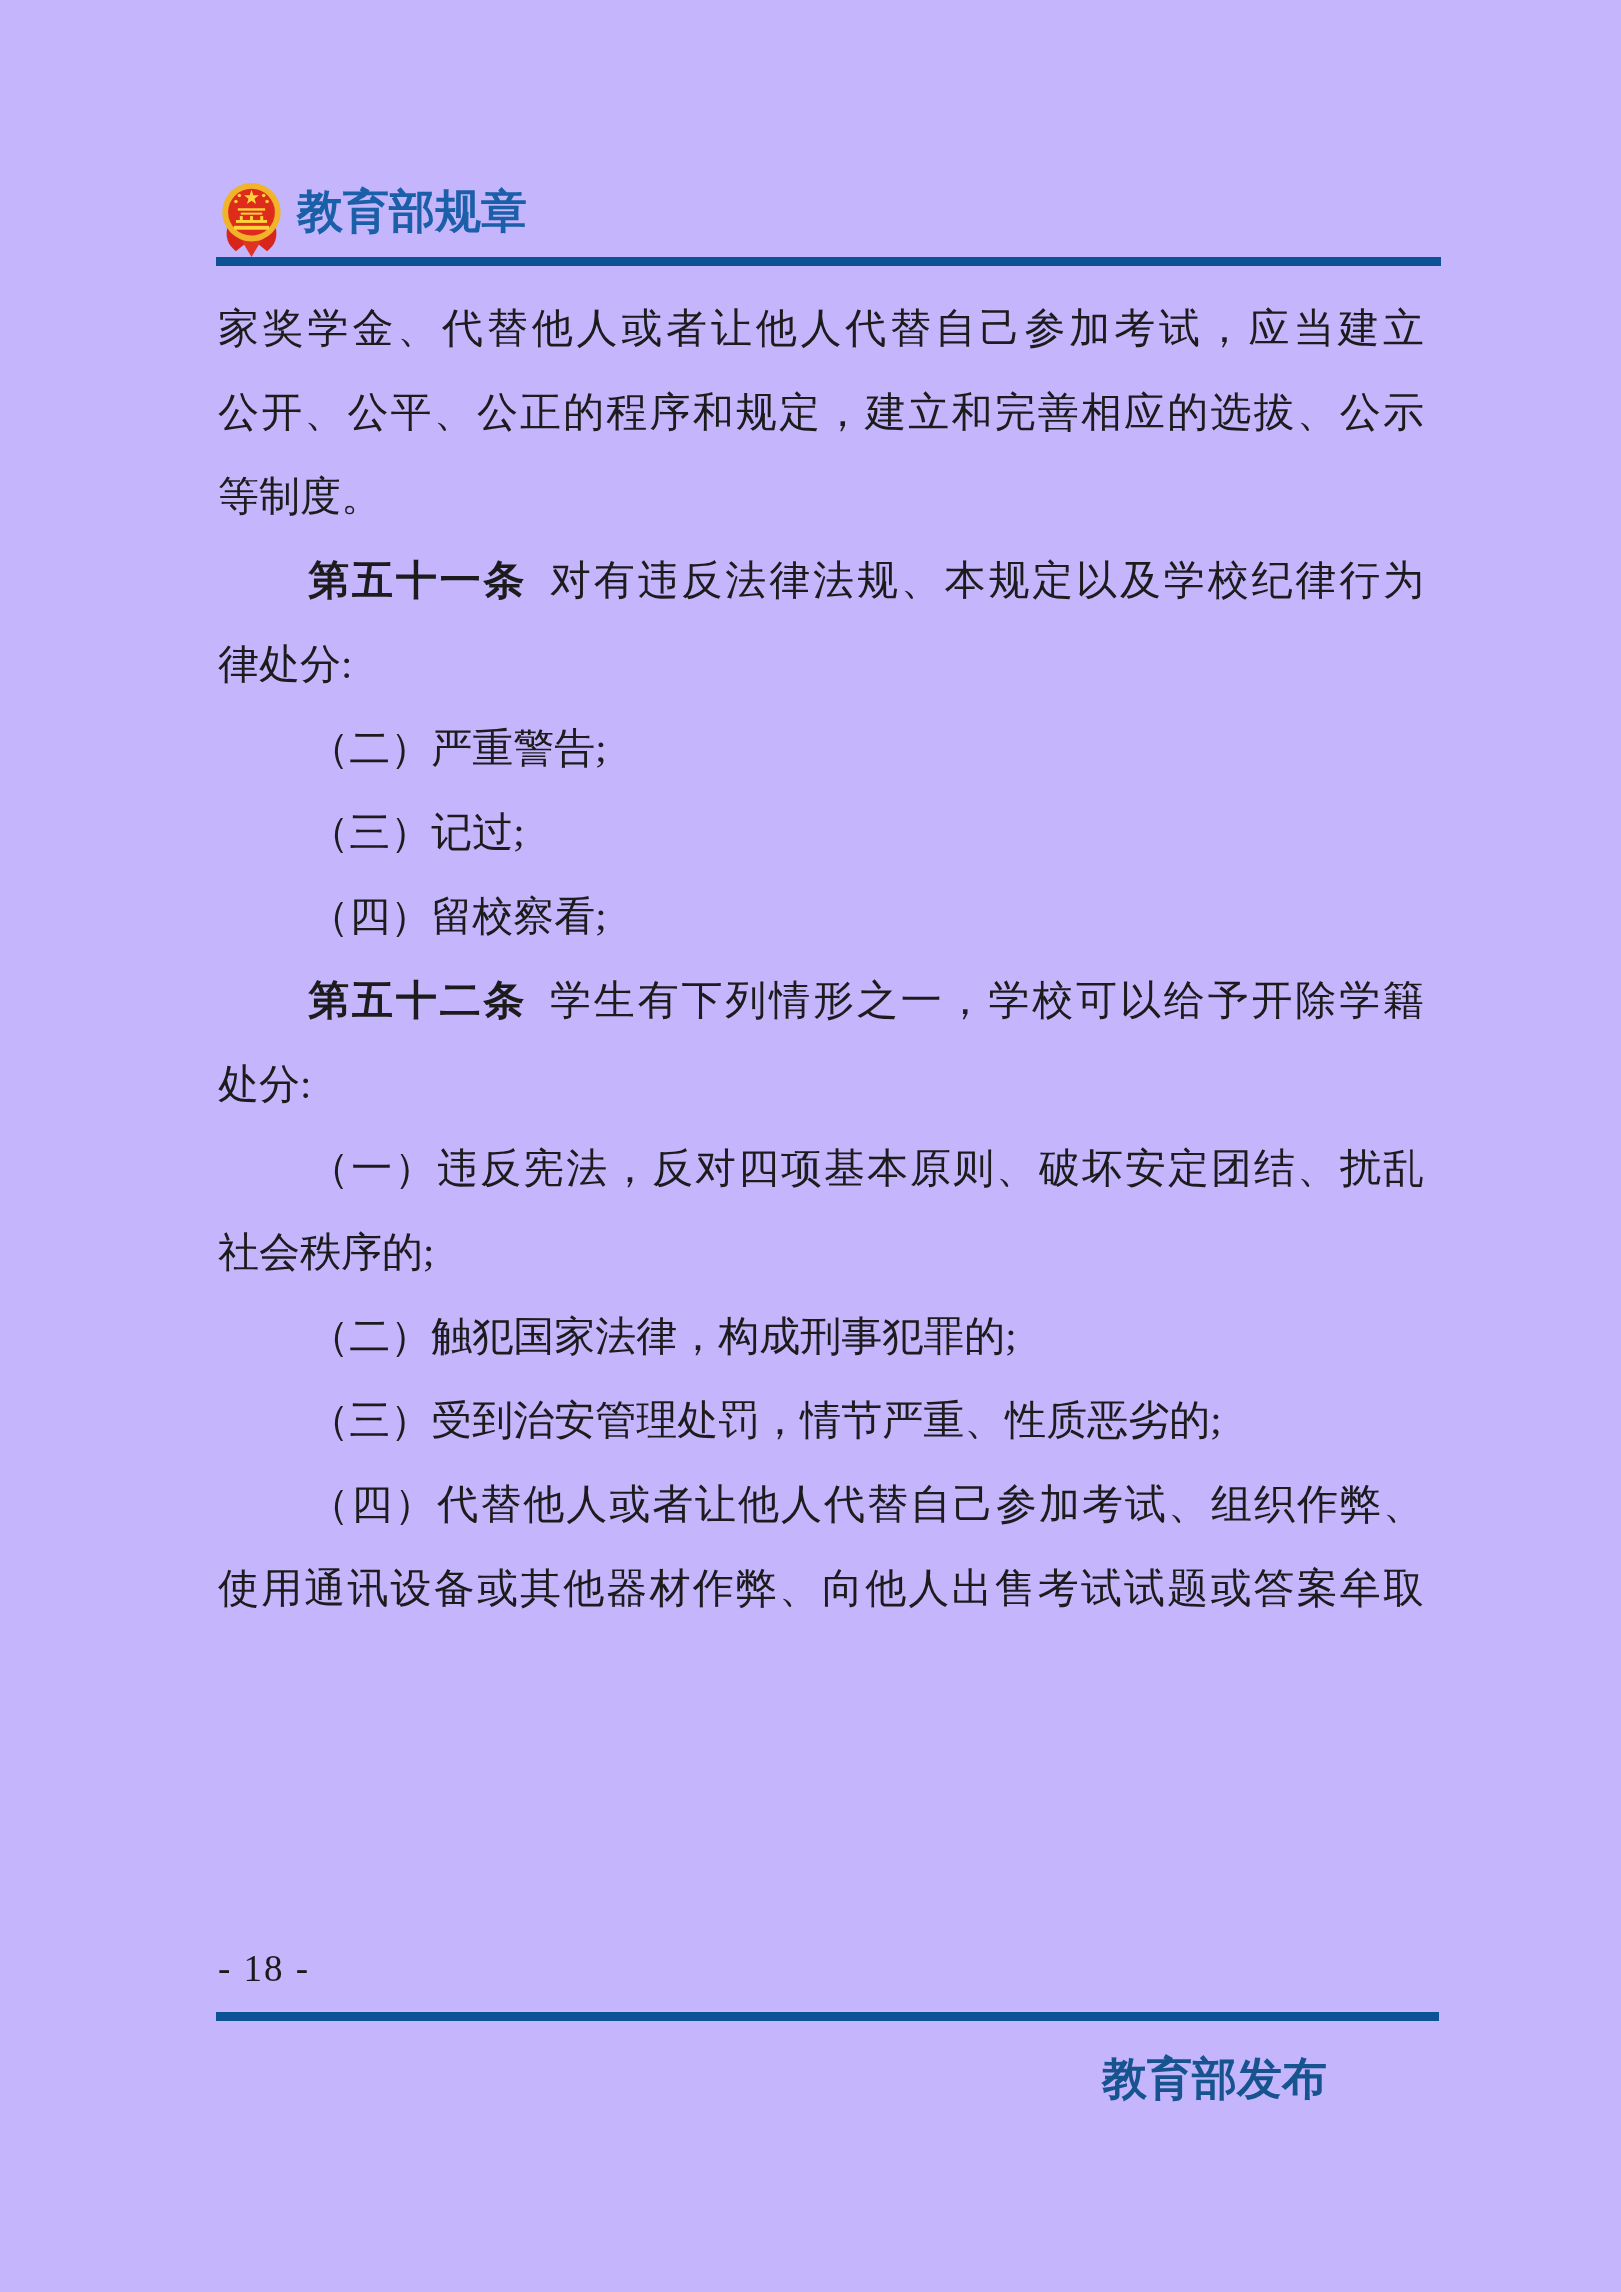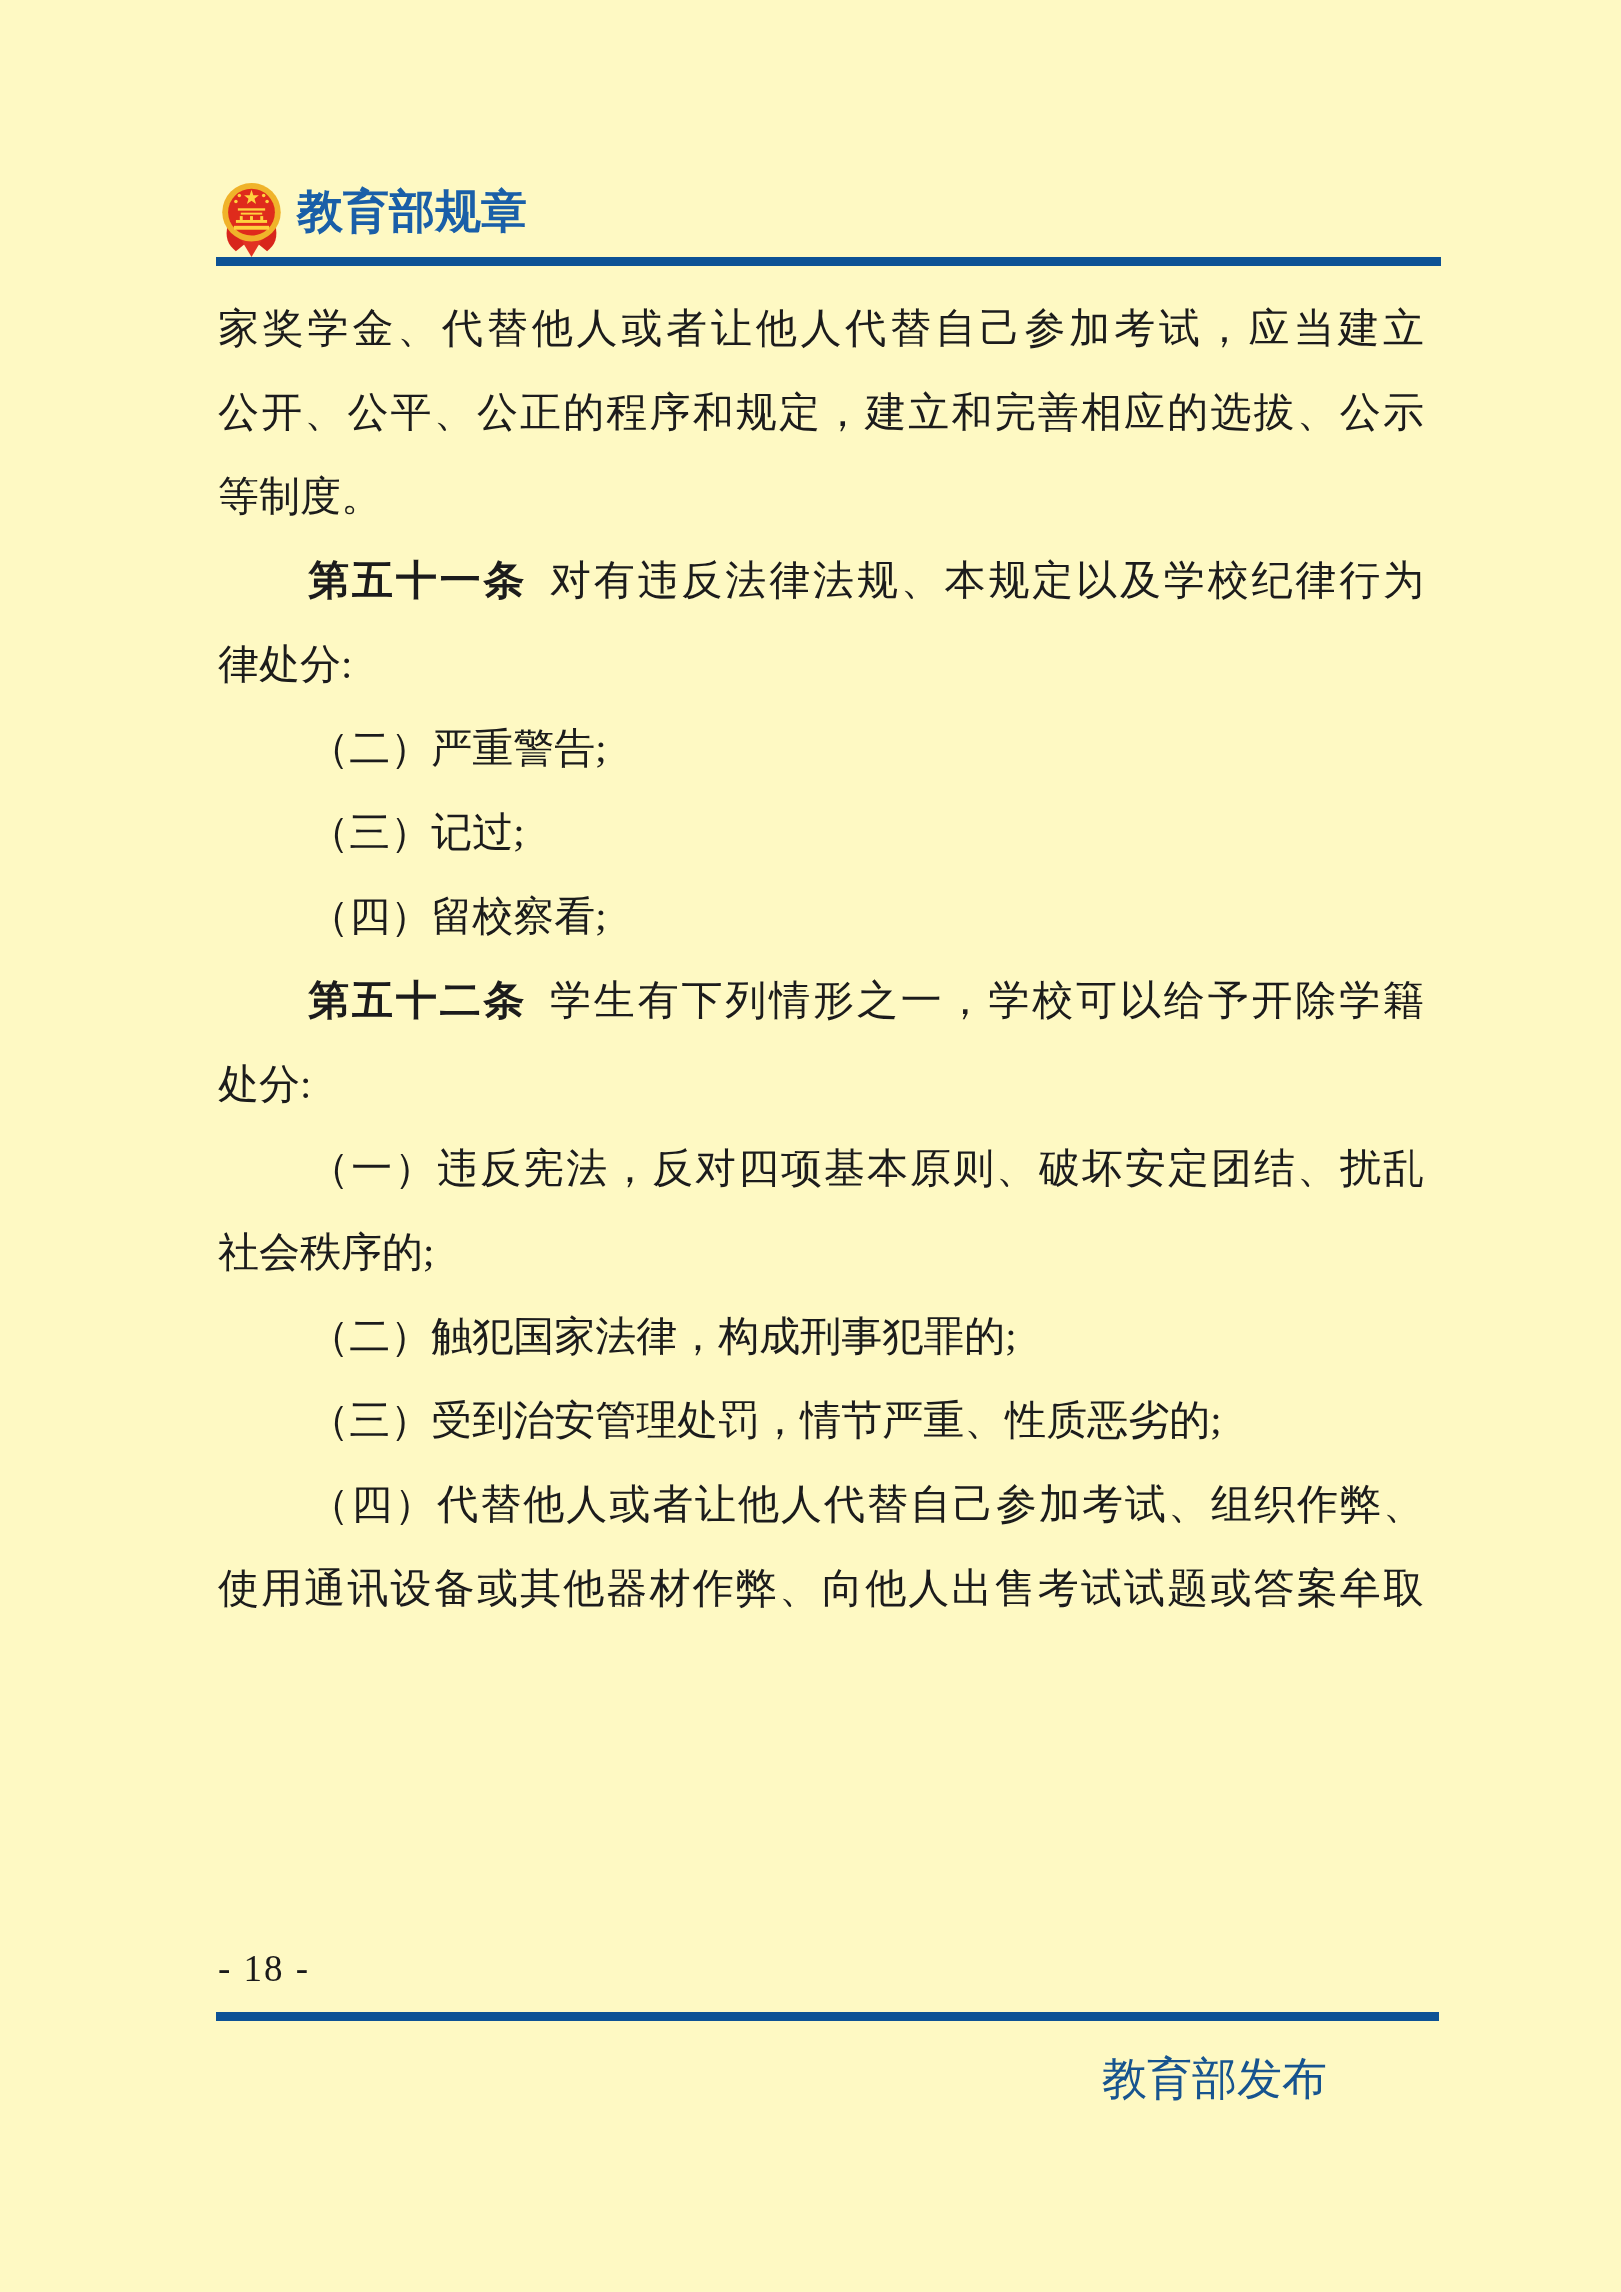--- a/index.html
+++ b/index.html
@@ -1,21 +1,21 @@
 <!DOCTYPE html>
 <html><head>
 <meta charset="utf-8">
 <style>
   html, body { margin: 0; padding: 0; background: #ffffff; }
   body {
     width: 1621px; height: 2293px;
     position: relative;
     font-family: "Liberation Serif", "DejaVu Serif", serif;
   }
-  .page { position: absolute; inset: 0; background: #fef9c3; overflow: hidden; }
+  .page { position: absolute; inset: 0; background: #c4b5fd; overflow: hidden; }
 
   
   .emblem { position: absolute; left: 220px; top: 181px; width: 63px; height: 76px; }
   .header-title {
     position: absolute; left: 297px; top: 182px;
     font-size: 46px; font-weight: 700; color: #1a5fa8;
     line-height: 59px; white-space: nowrap;
   }
   .rule { position: absolute; background: #0d5295; height: 8.8px; }
   .rule-top { left: 216px; top: 257px; width: 1225px; }
@@ -36,21 +36,21 @@
     margin-top: 44px;
   }
 
   
   .pagenum {
     position: absolute; left: 218px; top: 1947px;
     font-size: 37px; color: #1a1a1a; letter-spacing: 2px; white-space: pre;
   }
   .publisher {
     position: absolute; right: 294px; top: 2049px;
-    font-size: 45px; font-weight: 400; color: #17548f; white-space: nowrap;
+    font-size: 45px; font-weight: 700; color: #17548f; white-space: nowrap;
   }
 </style>
 </head>
 <body>
 
 <div class="page">
 
   <svg class="emblem" viewBox="0 0 64 78" aria-hidden="true">
     <path d="M8 44 C4 58 8 66 16 72 L27 63 L22 46 Z" fill="#d8251c"></path>
     <path d="M56 44 C60 58 56 66 48 72 L37 63 L42 46 Z" fill="#d8251c"></path>

